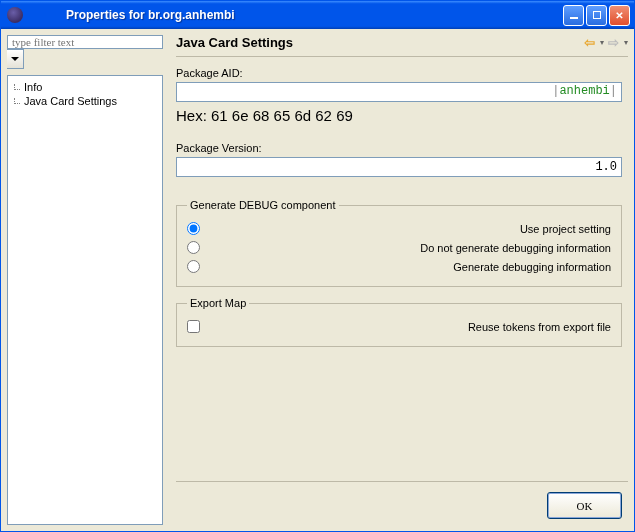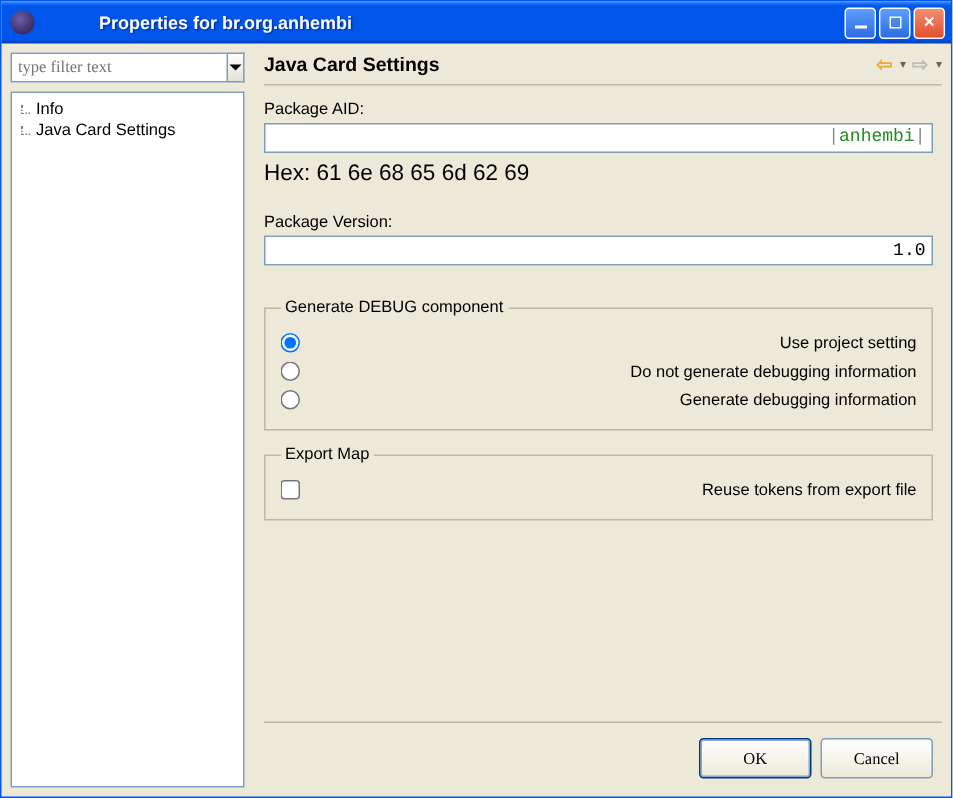--- a/index.html
+++ b/index.html
@@ -56,20 +56,21 @@
     gap: 0;
   }
   .sidebar {
     width: 156px;
     display: flex;
     flex-direction: column;
   }
   .filter-row {
     display: flex;
     margin-bottom: 6px;
+    flex-direction: column;
   }
   .filter-input {
     flex: 1;
     height: 20px;
     border: 1px solid #7f9db9;
     font-family: Tahoma;
     font-size: 11px;
     padding: 0 4px;
     background: #fff;
   }
@@ -278,17 +279,16 @@
           <legend>Export Map</legend>
           <label class="check-row">
             <input type="checkbox" style="">
             <span>Reuse tokens from export file</span>
           </label>
         </fieldset>
       </div>
 
       <div class="button-bar">
         <button class="btn default">OK</button>
-        <button class="btn">Cancel</button>
       </div>
     </div>
   </div>
 </div>
 
 </body></html>

